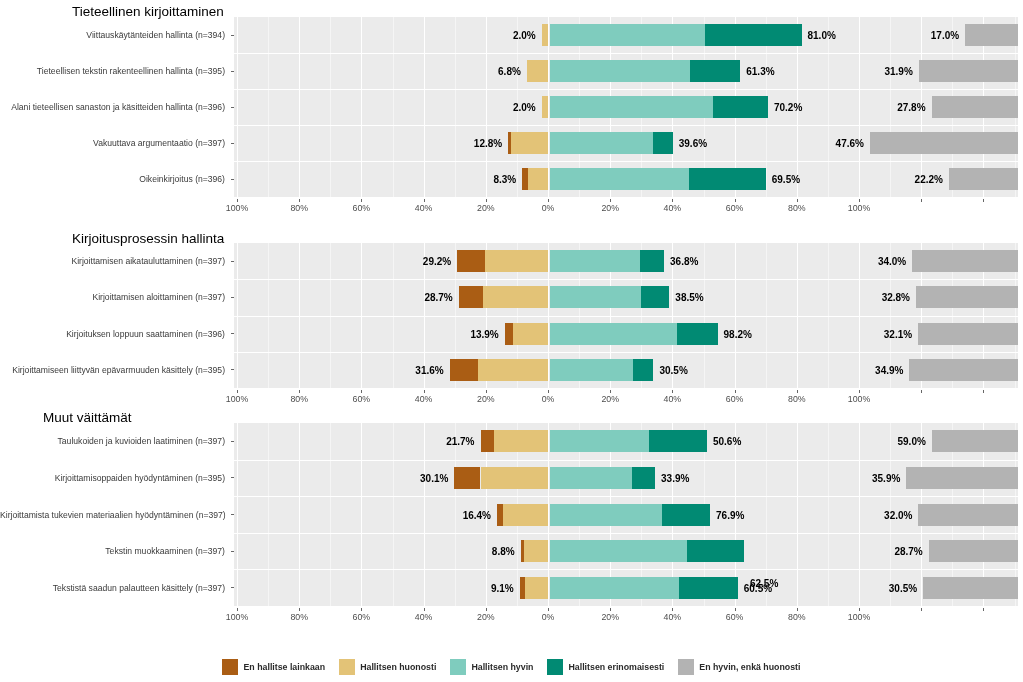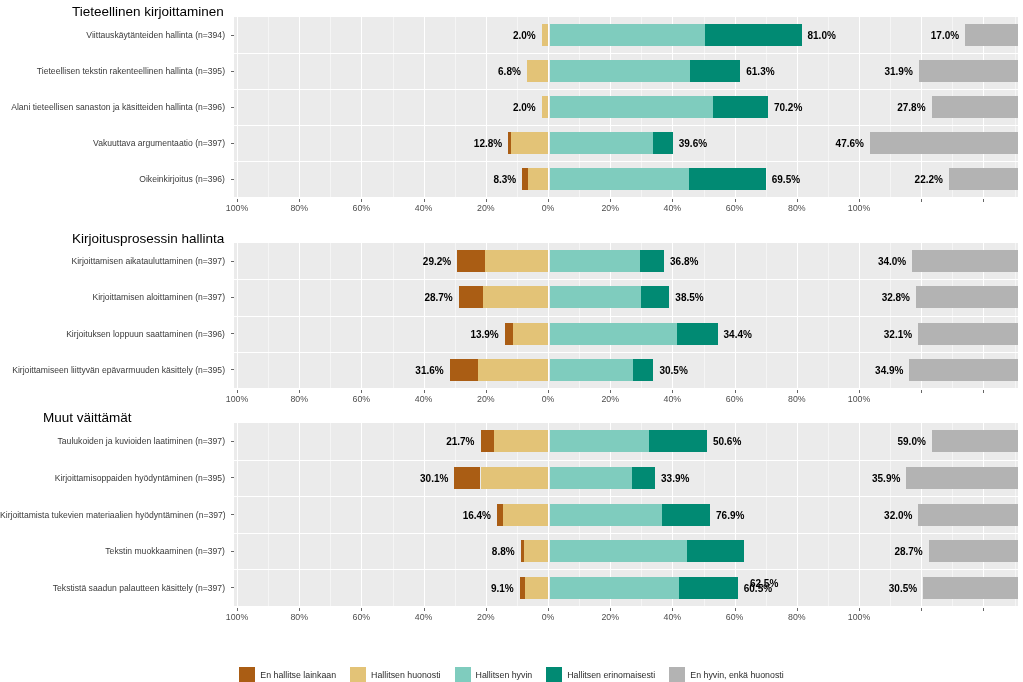--- a/index.html
+++ b/index.html
@@ -59,21 +59,21 @@
 
   
   .legend{
     position:absolute;
     left:0;width:1023px;
     display:flex;
     justify-content:center;
     align-items:center;
     gap:0px;
   }
-  .legend-item{display:flex;align-items:center;margin:12px 7px;}
+  .legend-item{display:flex;align-items:center;margin:4px 7px;font-weight:bold;}
   .legend-swatch{width:16px;height:16px;display:inline-block;}
   .legend-text{font-size:8.8px;color:#2b2b2b;margin-left:5px;white-space:nowrap;}
 </style>
 </head>
 <body>
 
 <div class="chart-root">
     <div class="group" style="top: 0px;">
       <div class="group-title" style="left: 72px; top: 4px;">Tieteellinen kirjoittaminen</div>
       <div class="panel" style="left: 234px; top: 17px; width: 784px; height: 180px;">
@@ -233,21 +233,21 @@
       <div class="vallabel" style="left: 675.335px; top: 297.375px;">38.5%</div>
       <div style="position: absolute; left: 915.992px; top: 286.375px; width: 102.008px; height: 22px; background: rgb(179, 179, 179);"></div>
       <div class="vallabel left" style="left: 909.992px; top: 297.375px;">32.8%</div>
       <div class="rowlabel" style="top: 333.625px; left: 0px; width: 225px;">Kirjoituksen loppuun saattaminen (n=396)</div>
       <div class="tickmark" style="left: 231px; top: 333.125px; width: 3px; height: 1px;"></div>
       <div style="position: absolute; left: 504.771px; top: 322.625px; width: 7.775px; height: 22px; background: rgb(170, 93, 20);"></div>
       <div style="position: absolute; left: 512.546px; top: 322.625px; width: 35.454px; height: 22px; background: rgb(227, 195, 119);"></div>
       <div class="vallabel left" style="left: 498.771px; top: 333.625px;">13.9%</div>
       <div style="position: absolute; left: 549.6px; top: 322.625px; width: 127.51px; height: 22px; background: rgb(127, 204, 190);"></div>
       <div style="position: absolute; left: 677.11px; top: 322.625px; width: 40.43px; height: 22px; background: rgb(1, 138, 115);"></div>
-      <div class="vallabel" style="left: 723.54px; top: 333.625px;">34.4%</div>
+      <div class="vallabel" style="left: 723.54px; top: 333.625px;">98.2%</div>
       <div style="position: absolute; left: 918.169px; top: 322.625px; width: 99.831px; height: 22px; background: rgb(179, 179, 179);"></div>
       <div class="vallabel left" style="left: 912.169px; top: 333.625px;">32.1%</div>
       <div class="rowlabel" style="top: 369.875px; left: 0px; width: 225px;">Kirjoittamiseen liittyvän epävarmuuden käsittely (n=395)</div>
       <div class="tickmark" style="left: 231px; top: 369.375px; width: 3px; height: 1px;"></div>
       <div style="position: absolute; left: 449.724px; top: 358.875px; width: 28.301px; height: 22px; background: rgb(170, 93, 20);"></div>
       <div style="position: absolute; left: 478.025px; top: 358.875px; width: 69.975px; height: 22px; background: rgb(227, 195, 119);"></div>
       <div class="vallabel left" style="left: 443.724px; top: 369.875px;">31.6%</div>
       <div style="position: absolute; left: 549.6px; top: 358.875px; width: 83.659px; height: 22px; background: rgb(127, 204, 190);"></div>
       <div style="position: absolute; left: 633.259px; top: 358.875px; width: 20.215px; height: 22px; background: rgb(1, 138, 115);"></div>
       <div class="vallabel" style="left: 659.474px; top: 369.875px;">30.5%</div>

